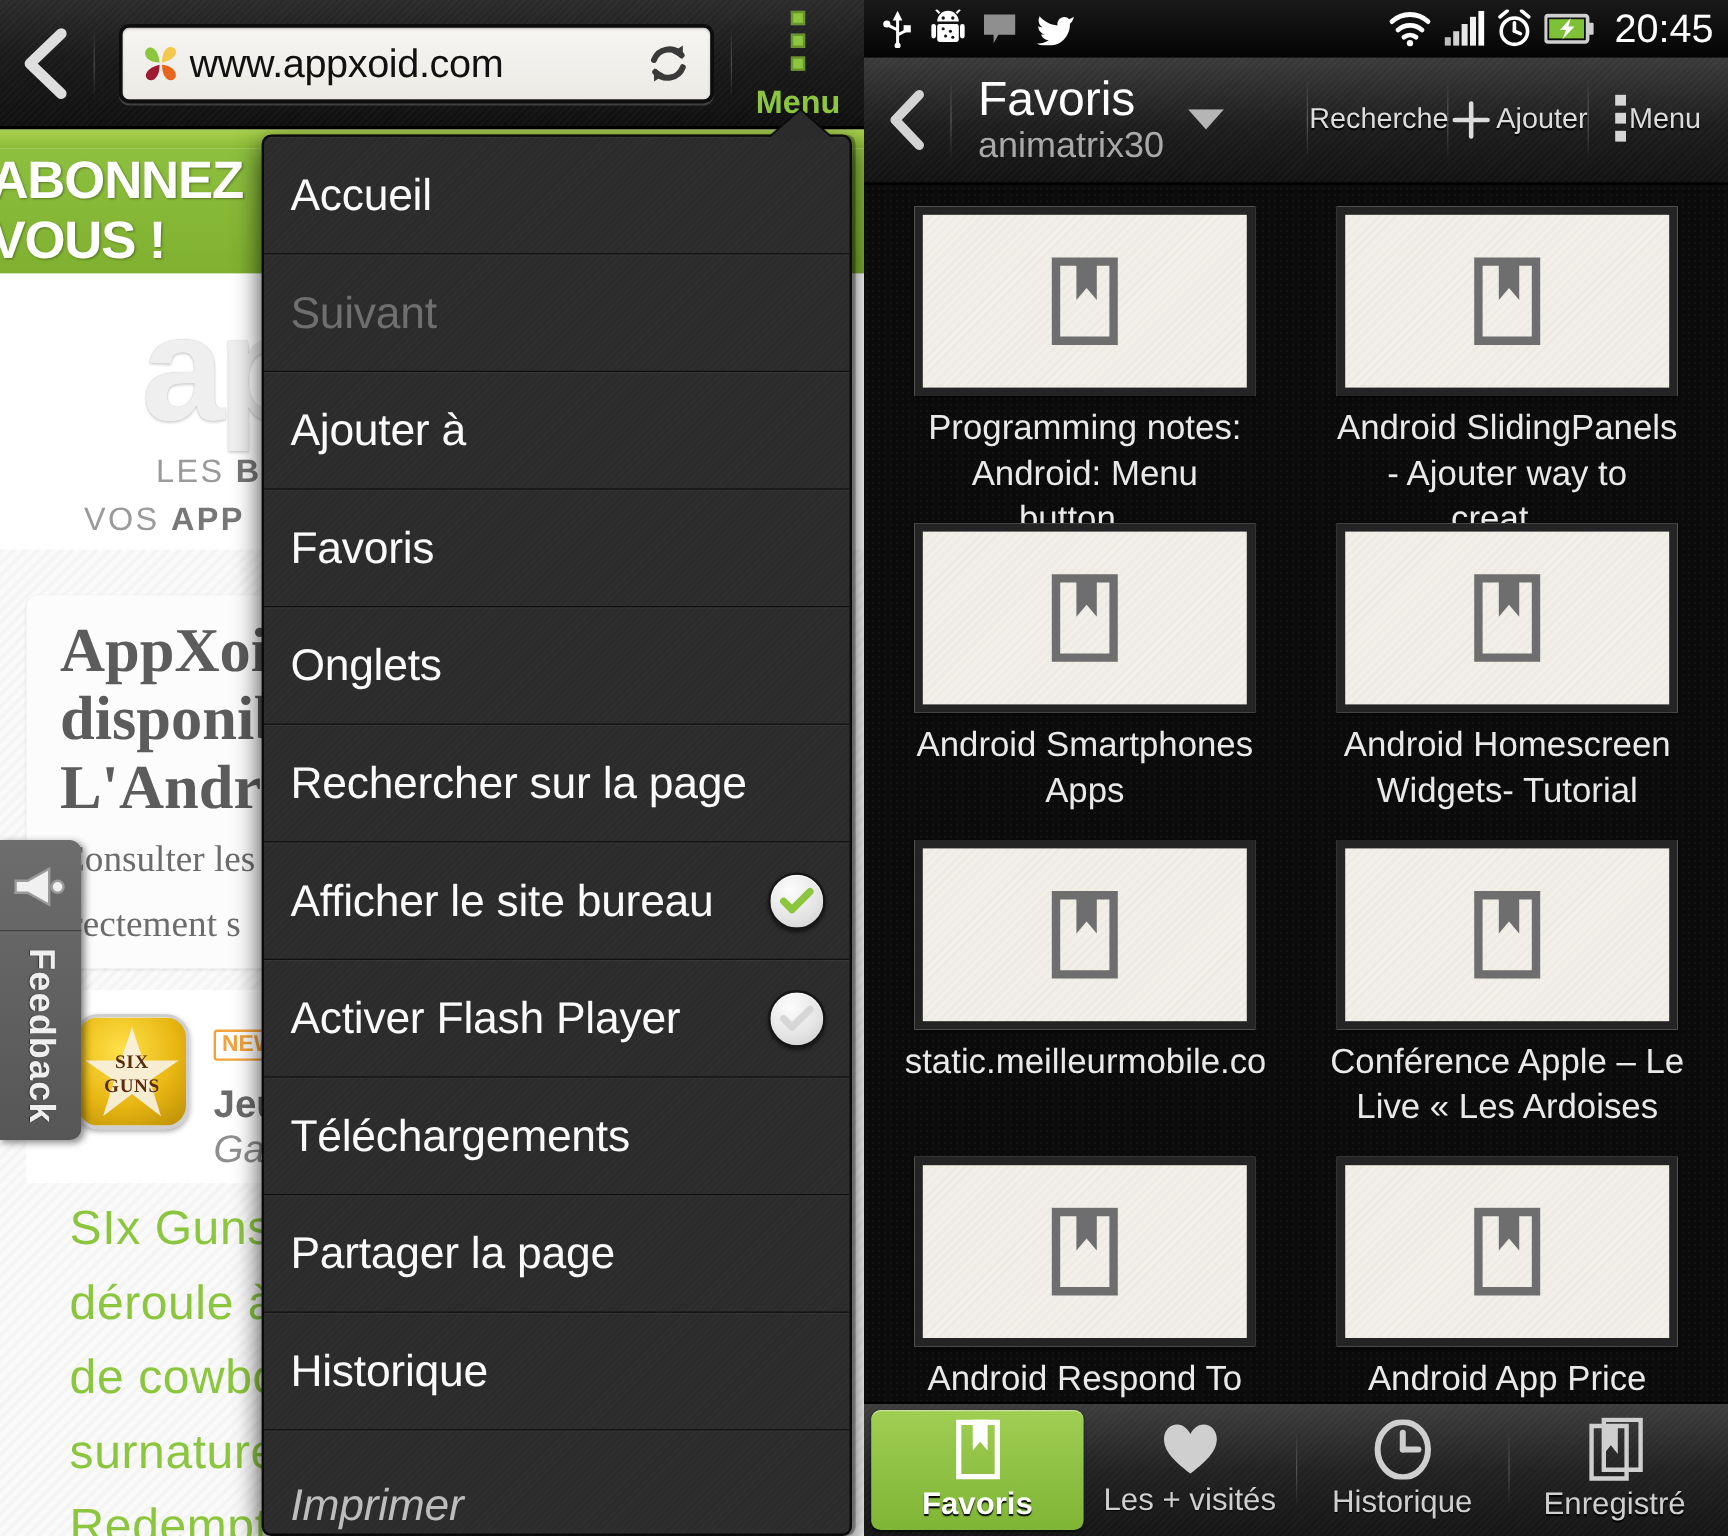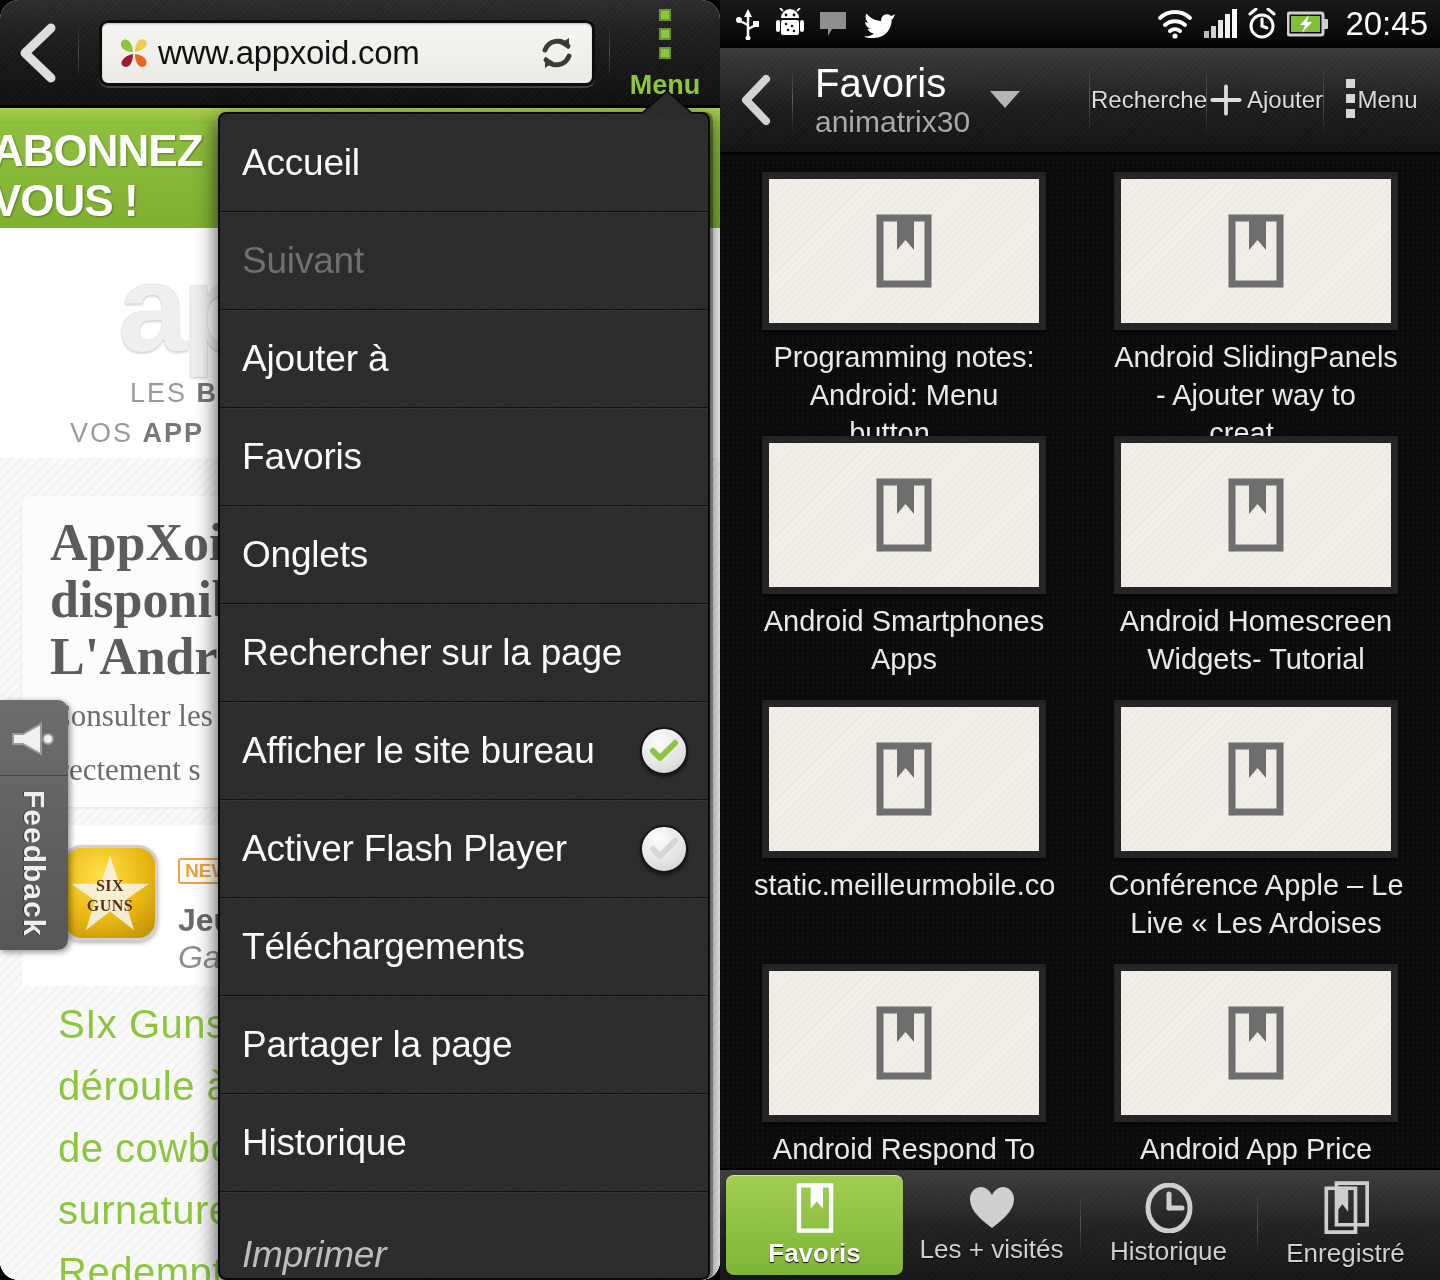--- a/index.html
+++ b/index.html
@@ -7,21 +7,21 @@
     width: 1440px; height: 1280px;
     background: #000;
     font-family: "Liberation Sans", sans-serif;
     overflow: hidden;
   }
   #root { position: relative; width: 1440px; height: 1280px; display: flex; }
 
   
   .panel-left {
     position: relative; width: 720px; height: 1280px;
-    background: #fff; overflow: hidden; border-radius: 19px;
+    background: #fff; overflow: hidden;
   }
 
   .browser-bar {
     position: relative; height: 108px; width: 720px;
     background:
       repeating-linear-gradient(135deg, rgba(255,255,255,.022) 0 2px, rgba(0,0,0,0) 2px 4px),
       linear-gradient(180deg, #2b2b2b 0%, #1a1a1a 45%, #101010 100%);
     display: flex; align-items: center;
     border-bottom: 3px solid #000;
   }

